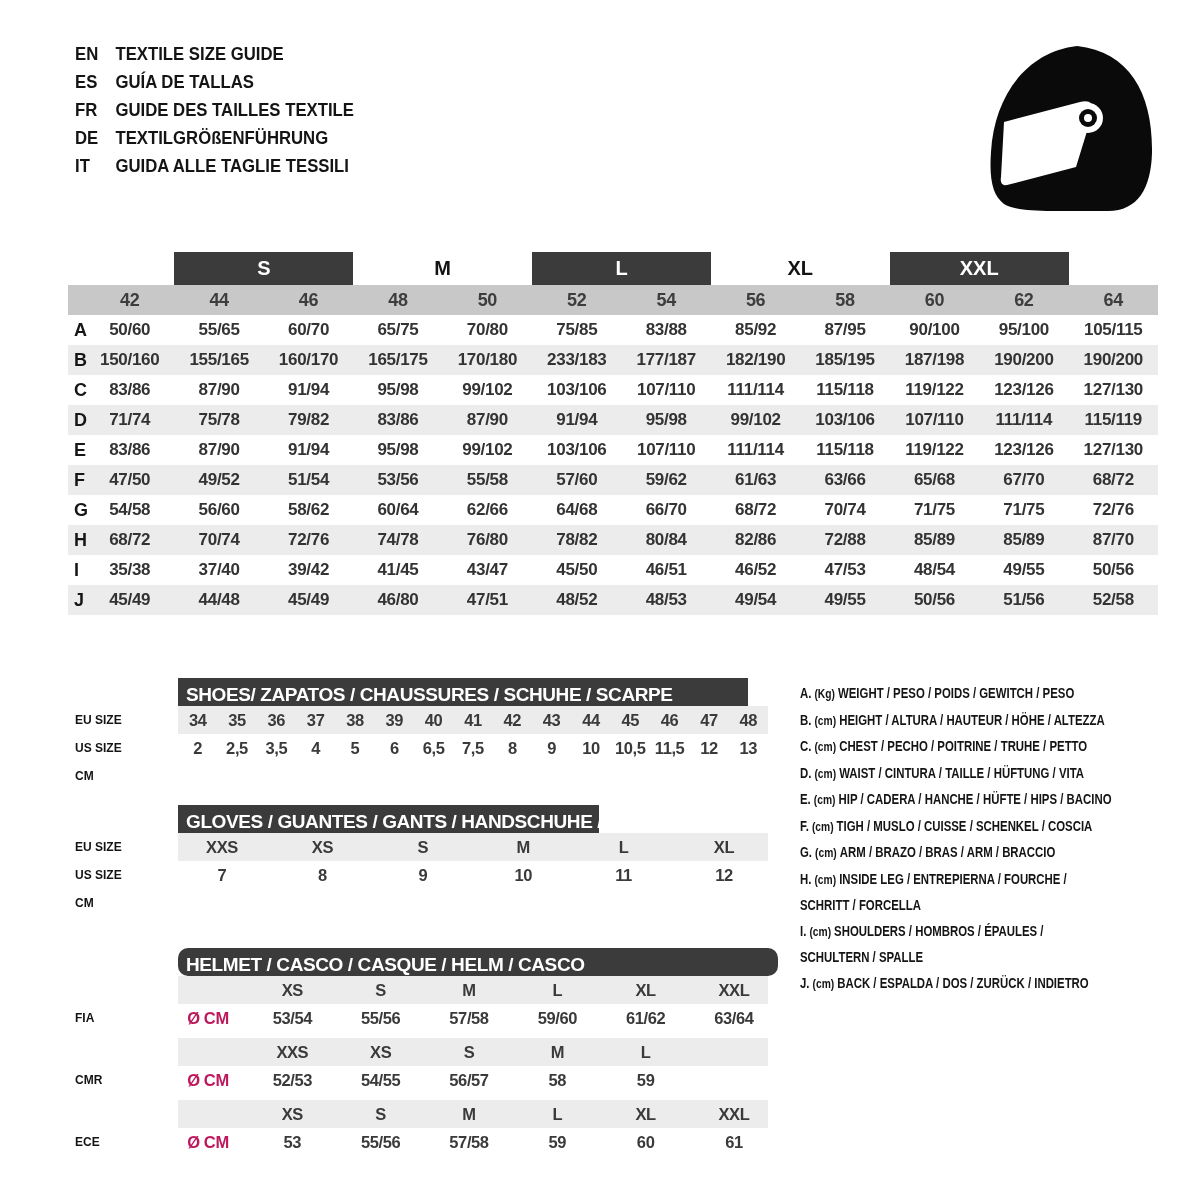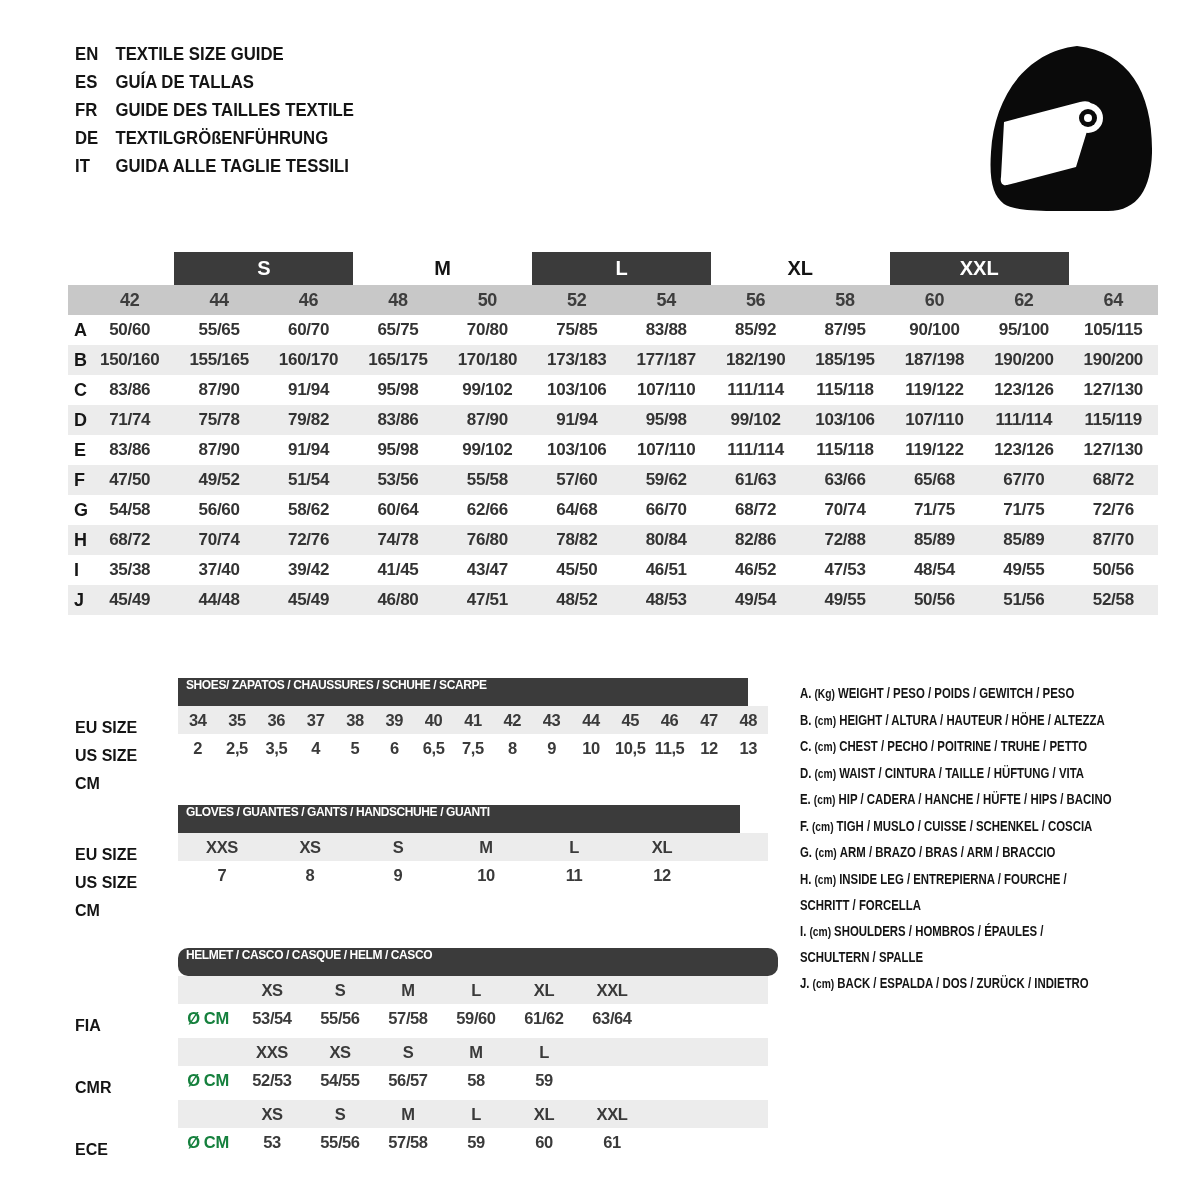--- a/index.html
+++ b/index.html
@@ -27,35 +27,35 @@
   .mcell{text-align:center;line-height:30px;font-weight:bold;font-size:17px;color:#333333;
          letter-spacing:-0.3px;white-space:nowrap;overflow:visible;}
   .size-row .mcell{font-size:18px;color:#3d3d3d;}
   .mcell.rlabel{text-align:left;padding-left:6px;color:#161616;font-size:18px;}
 
   
   .sub{position:absolute;left:68px;width:710px;}
   .shoes-sec{top:678px;}
   .gloves-sec{top:805px;}
   .helmet-sec{top:948px;}
-  .bar{margin-left:110px;height:28px;background:#3b3b3b;color:#ffffff;display:flex;align-items:flex-start;
-       padding-left:8px;box-sizing:border-box;font-weight:bold;font-size:12px;letter-spacing:-0.4px;white-space:nowrap;}
+  .bar{margin-left:110px;height:28px;background:#3b3b3b;color:#ffffff;display:flex;align-items:flex-end;
+       padding-left:8px;box-sizing:border-box;font-weight:bold;font-size:19px;letter-spacing:-0.4px;white-space:nowrap;}
   .shoes-bar{width:570px;}
-  .gloves-bar{width:562px;}
+  .gloves-bar{width:421px;}
   .helmet-bar{width:600px;border-radius:10px;}
   .srow{display:flex;height:28px;}
-  .side-label{flex:0 0 110px;padding-left:7px;box-sizing:border-box;font-weight:bold;font-size:16px;
-              line-height:28px;color:#141414;white-space:nowrap;margin-top:8px;}
-  .cells{flex:0 0 590px;display:flex;}
+  .side-label{flex:0 0 110px;padding-left:7px;box-sizing:border-box;font-weight:bold;font-size:12px;
+              line-height:28px;color:#141414;white-space:nowrap;}
+  .cells{flex:0 0 590px;display:flex;justify-content:space-between;}
   .cells.striped{background:#ececec;}
   .scell{text-align:center;line-height:28px;font-weight:bold;font-size:16.5px;color:#3a3a3a;
          letter-spacing:-0.4px;white-space:nowrap;}
   .shoes-c .scell{flex:1 1 0;}
   .gloves-c .scell{flex:0 0 88px;}
-  .helm .unit{flex:0 0 60px;color:#15803d;}
+  .helm .unit{flex:0 0 60px;color:#be185d;}
   .helm .hcell{flex:0 0 68px;}
   .hsec.gap{margin-top:6px;}
 
   
   .legend{position:absolute;left:800px;top:680px;width:620px;transform:scaleX(0.76);transform-origin:0 0;}
   .leg-line{font-weight:bold;font-size:15px;line-height:25.5px;color:#141414;white-space:nowrap;}
   .leg-line > div{display:inline;}
   .leg-key{margin-right:4px;}
   .leg-unit{font-size:13.5px;margin-right:4px;}
 </style>
@@ -136,21 +136,21 @@
           <div class="mcell">95/100</div>
           <div class="mcell">105/115</div>
         </div>
         <div class="mrow grid striped">
           <div class="mcell rlabel">B</div>
           <div class="mcell">150/160</div>
           <div class="mcell">155/165</div>
           <div class="mcell">160/170</div>
           <div class="mcell">165/175</div>
           <div class="mcell">170/180</div>
-          <div class="mcell">173/183</div>
+          <div class="mcell">233/183</div>
           <div class="mcell">177/187</div>
           <div class="mcell">182/190</div>
           <div class="mcell">185/195</div>
           <div class="mcell">187/198</div>
           <div class="mcell">190/200</div>
           <div class="mcell">190/200</div>
         </div>
         <div class="mrow grid">
           <div class="mcell rlabel">C</div>
           <div class="mcell">83/86</div>

